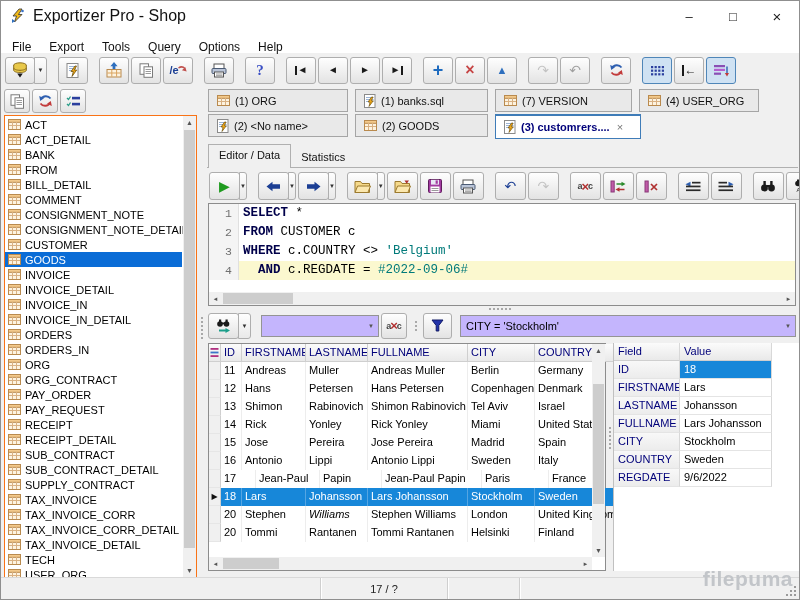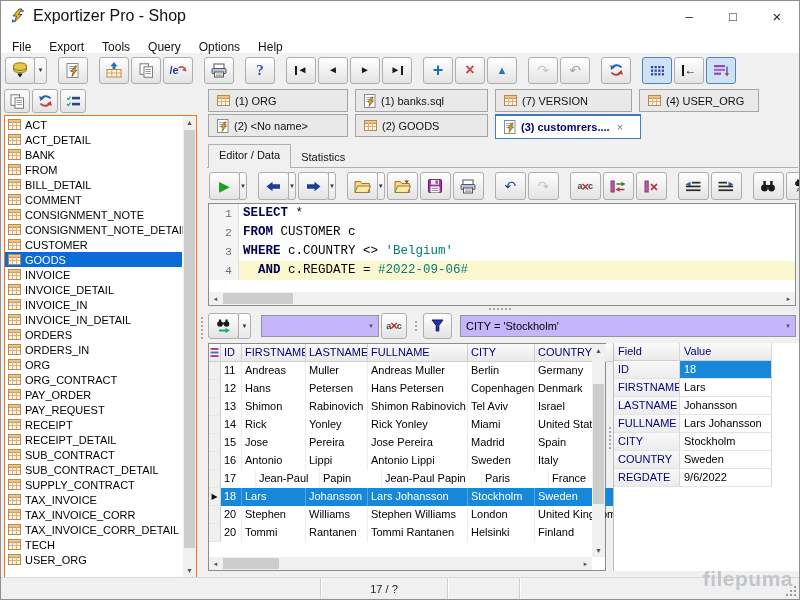--- a/index.html
+++ b/index.html
@@ -716,20 +716,32 @@
             <div class="litem">
               <span class="icon">
                 <svg width="13" height="11" viewBox="0 0 13 11">
                   <rect x="0.5" y="0.5" width="12" height="10" fill="#fdf3e0" stroke="#b98a4e"></rect>
                   <rect x="0.5" y="0.5" width="12" height="2.8" fill="#f3c98b" stroke="#b98a4e"></rect>
                   <line x1="4.5" y1="3" x2="4.5" y2="10" stroke="#d9b183"></line>
                   <line x1="8.5" y1="3" x2="8.5" y2="10" stroke="#d9b183"></line>
                   <line x1="1" y1="6.5" x2="12" y2="6.5" stroke="#d9b183"></line>
                 </svg>
               </span>
+              <span>TAX_INVOICE_DETAIL</span>
+            </div>
+            <div class="litem">
+              <span class="icon">
+                <svg width="13" height="11" viewBox="0 0 13 11">
+                  <rect x="0.5" y="0.5" width="12" height="10" fill="#fdf3e0" stroke="#b98a4e"></rect>
+                  <rect x="0.5" y="0.5" width="12" height="2.8" fill="#f3c98b" stroke="#b98a4e"></rect>
+                  <line x1="4.5" y1="3" x2="4.5" y2="10" stroke="#d9b183"></line>
+                  <line x1="8.5" y1="3" x2="8.5" y2="10" stroke="#d9b183"></line>
+                  <line x1="1" y1="6.5" x2="12" y2="6.5" stroke="#d9b183"></line>
+                </svg>
+              </span>
               <span>TECH</span>
             </div>
             <div class="litem">
               <span class="icon">
                 <svg width="13" height="11" viewBox="0 0 13 11">
                   <rect x="0.5" y="0.5" width="12" height="10" fill="#fdf3e0" stroke="#b98a4e"></rect>
                   <rect x="0.5" y="0.5" width="12" height="2.8" fill="#f3c98b" stroke="#b98a4e"></rect>
                   <line x1="4.5" y1="3" x2="4.5" y2="10" stroke="#d9b183"></line>
                   <line x1="8.5" y1="3" x2="8.5" y2="10" stroke="#d9b183"></line>
                   <line x1="1" y1="6.5" x2="12" y2="6.5" stroke="#d9b183"></line>
@@ -1152,21 +1164,21 @@
               <span class="gcell" style="width: 64px; flex: 0 0 auto;">Lars</span>
               <span class="gcell" style="width: 62px; flex: 0 0 auto;">Johansson</span>
               <span class="gcell" style="width: 100px; flex: 0 0 auto;">Lars Johansson</span>
               <span class="gcell" style="width: 67px; flex: 0 0 auto;">Stockholm</span>
               <span class="gcell" style="width: 120px; flex: 0 0 auto;">Sweden</span>
             </div>
             <div class="grow">
               <span class="gind"></span>
               <span class="gcell" style="width: 21px; flex: 0 0 auto;">20</span>
               <span class="gcell" style="width: 64px; flex: 0 0 auto;">Stephen</span>
-              <span class="gcell" style="width: 62px; flex: 0 0 auto;">Williams</span>
+              <span class="gcell" style="width: 62px; flex: 0 0 auto; font-style: italic;">Williams</span>
               <span class="gcell" style="width: 100px; flex: 0 0 auto;">Stephen Williams</span>
               <span class="gcell" style="width: 67px; flex: 0 0 auto;">London</span>
               <span class="gcell" style="width: 120px; flex: 0 0 auto;">United Kingdom</span>
             </div>
             <div class="grow">
               <span class="gind"></span>
               <span class="gcell" style="width: 21px; flex: 0 0 auto;">20</span>
               <span class="gcell" style="width: 64px; flex: 0 0 auto;">Tommi</span>
               <span class="gcell" style="width: 62px; flex: 0 0 auto;">Rantanen</span>
               <span class="gcell" style="width: 100px; flex: 0 0 auto;">Tommi Rantanen</span>

